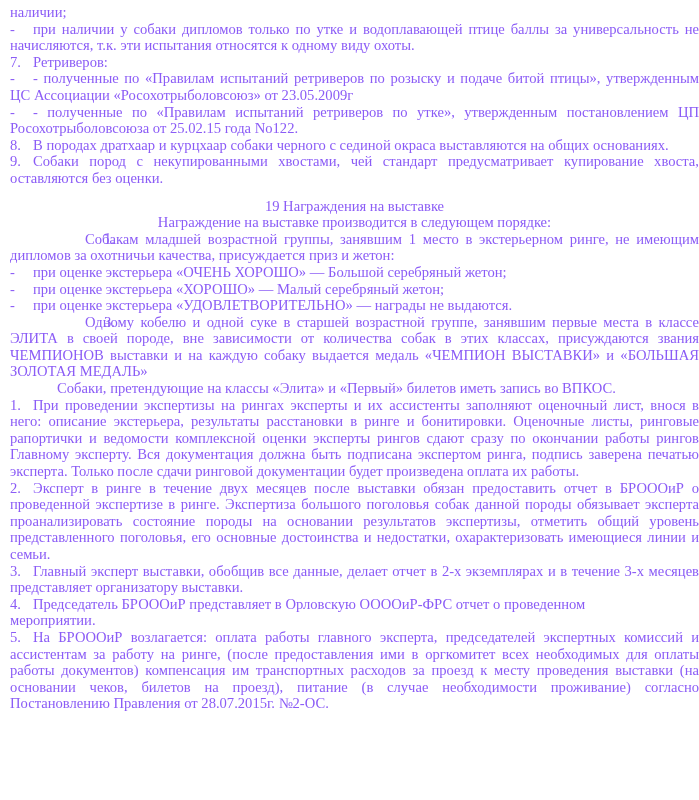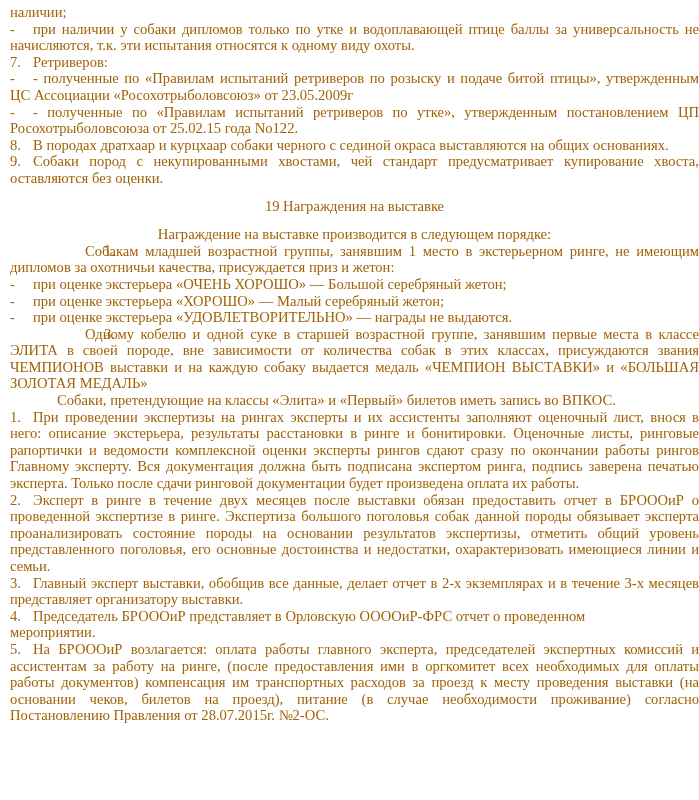--- a/index.html
+++ b/index.html
@@ -12,32 +12,31 @@
     width: 699px;
     height: 800px;
     background: #ffffff;
     overflow: hidden;
   }
   .doc {
     padding: 4px 0 0 10px;
     font-family: "Liberation Serif", "DejaVu Serif", serif;
     font-size: 14.6px;
     line-height: 16.6px;
-    color: #a16207;
+    color: #8b5cf6;
   }
   .para {
     margin: 0;
     text-align: justify;
   }
   .para.plain {
     text-align: left;
   }
   .para.center {
     text-align: center;
-    margin-top: 12px;
   }
   .para.gap {
     margin-top: 11px;
   }
   .para.ind {
     text-indent: 47px;
   }
   .m {
     display: inline-block;
     width: 23px;

